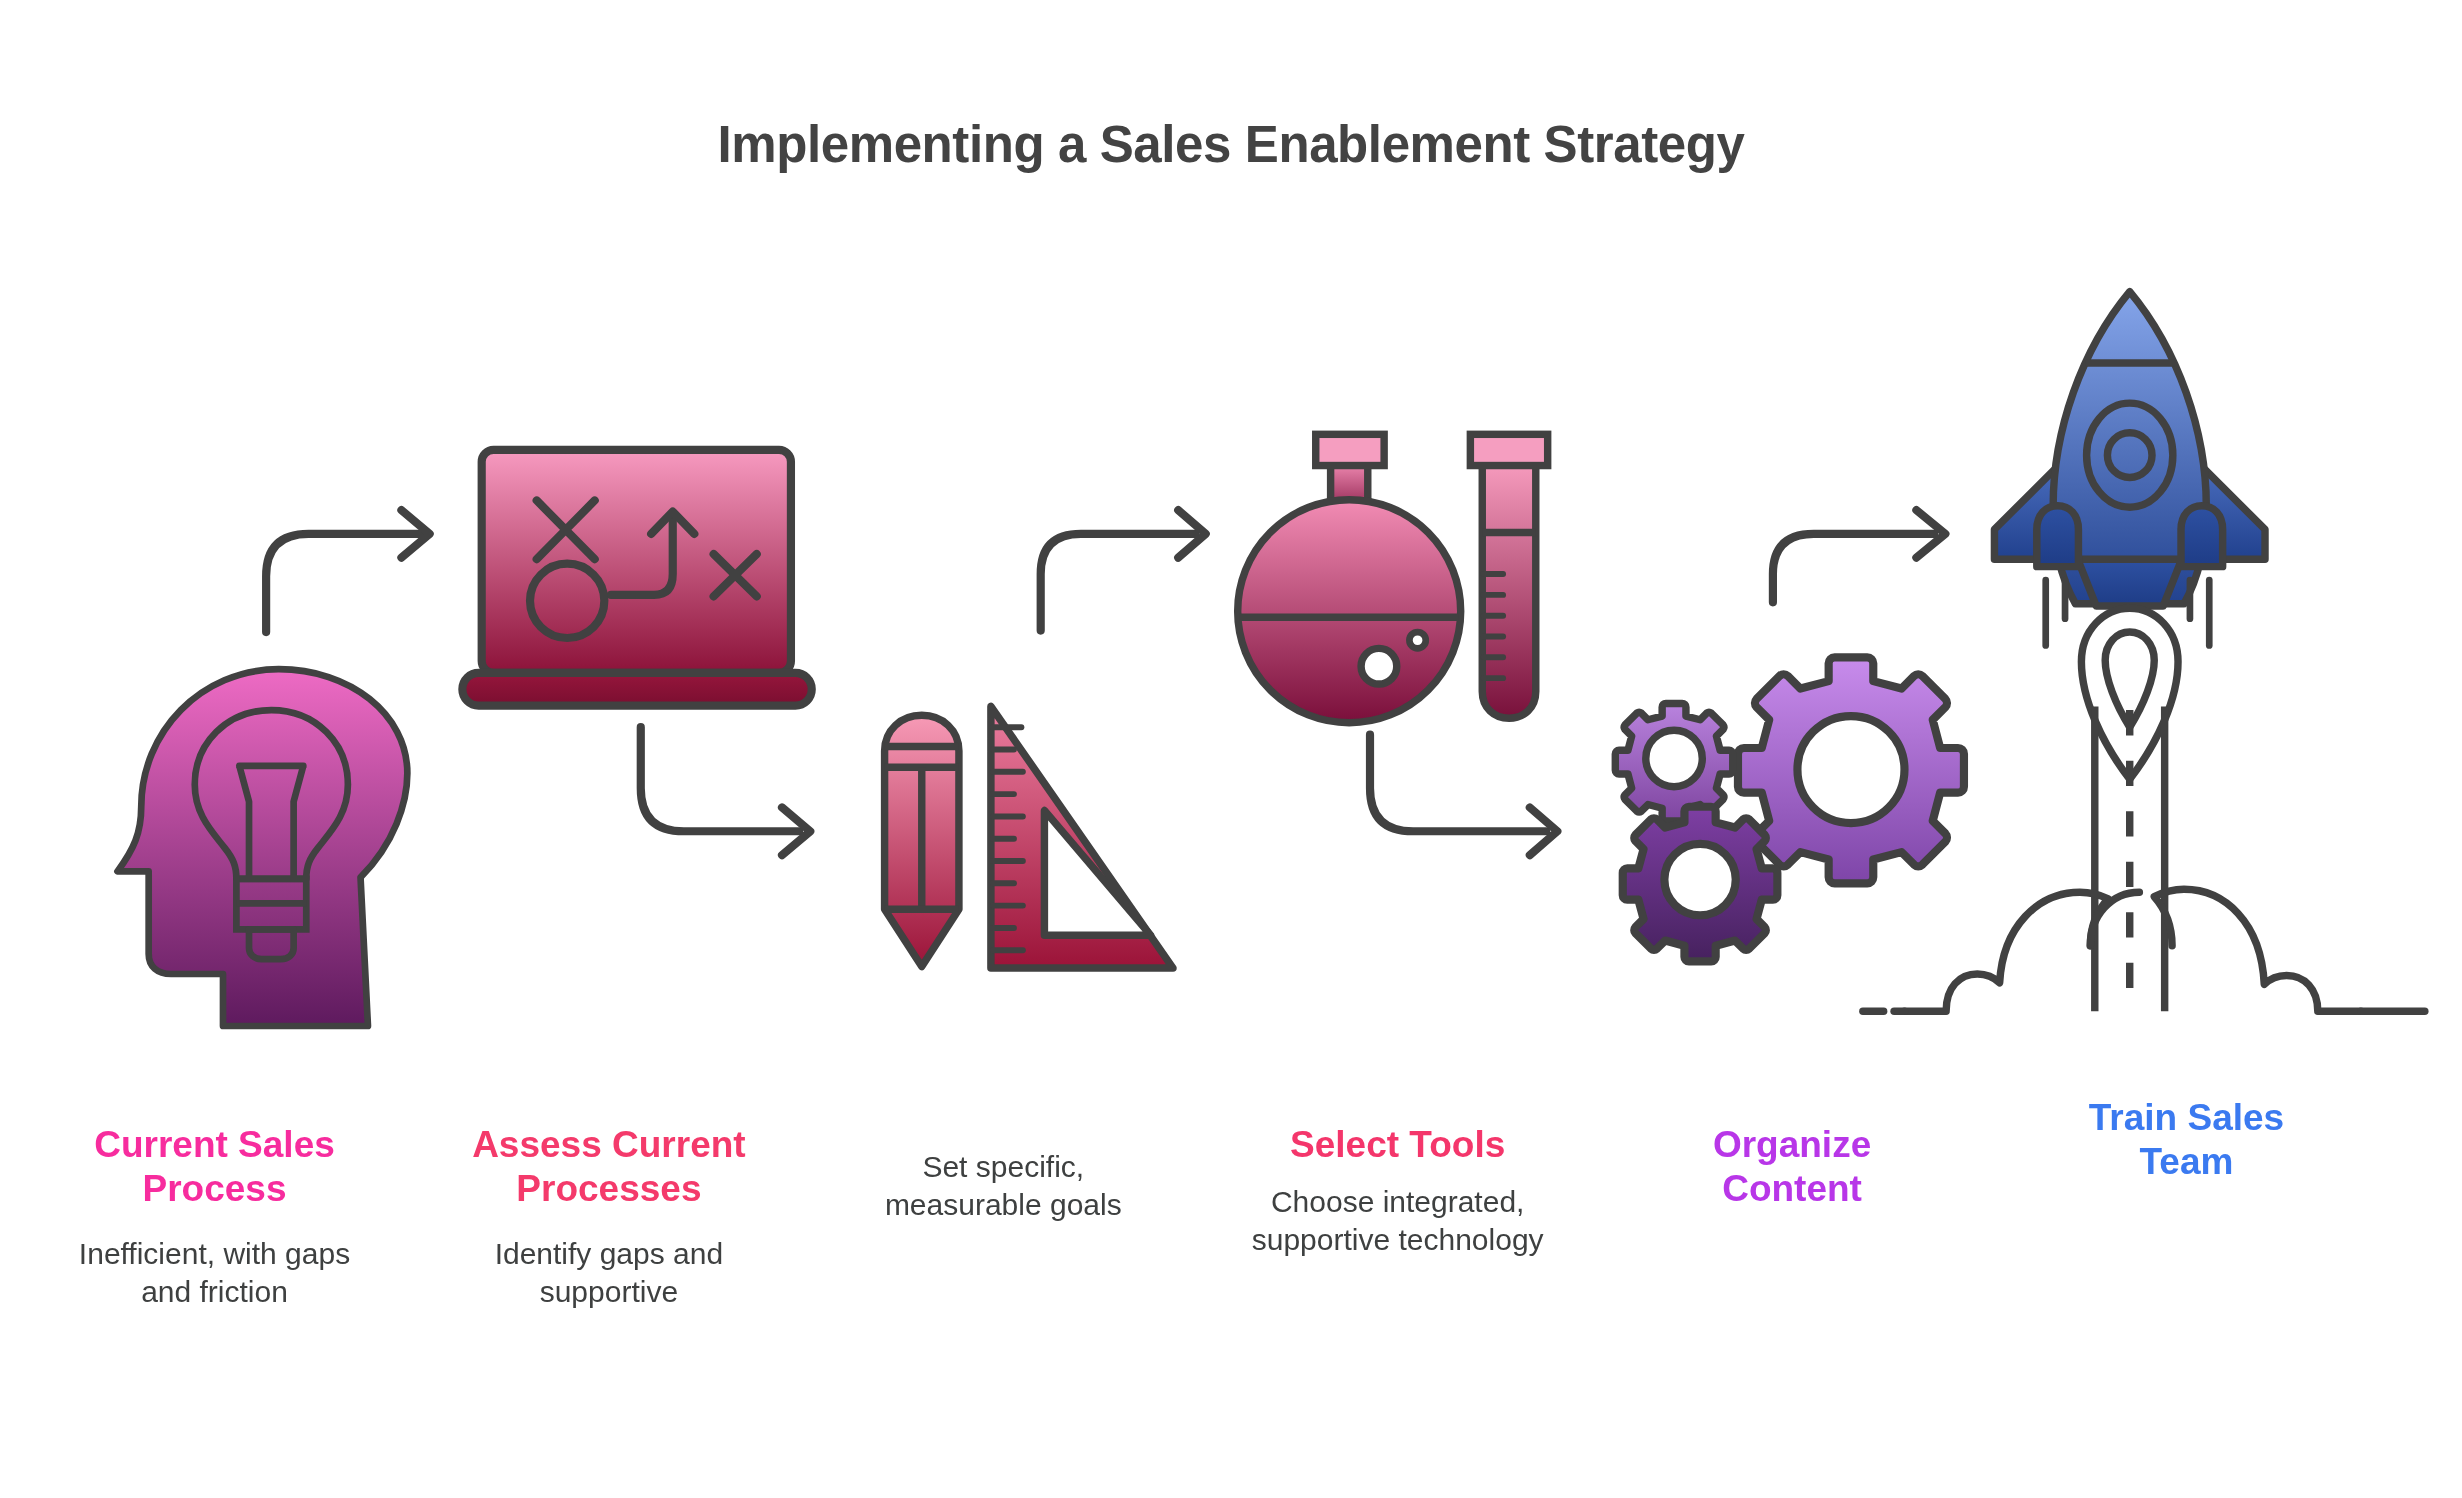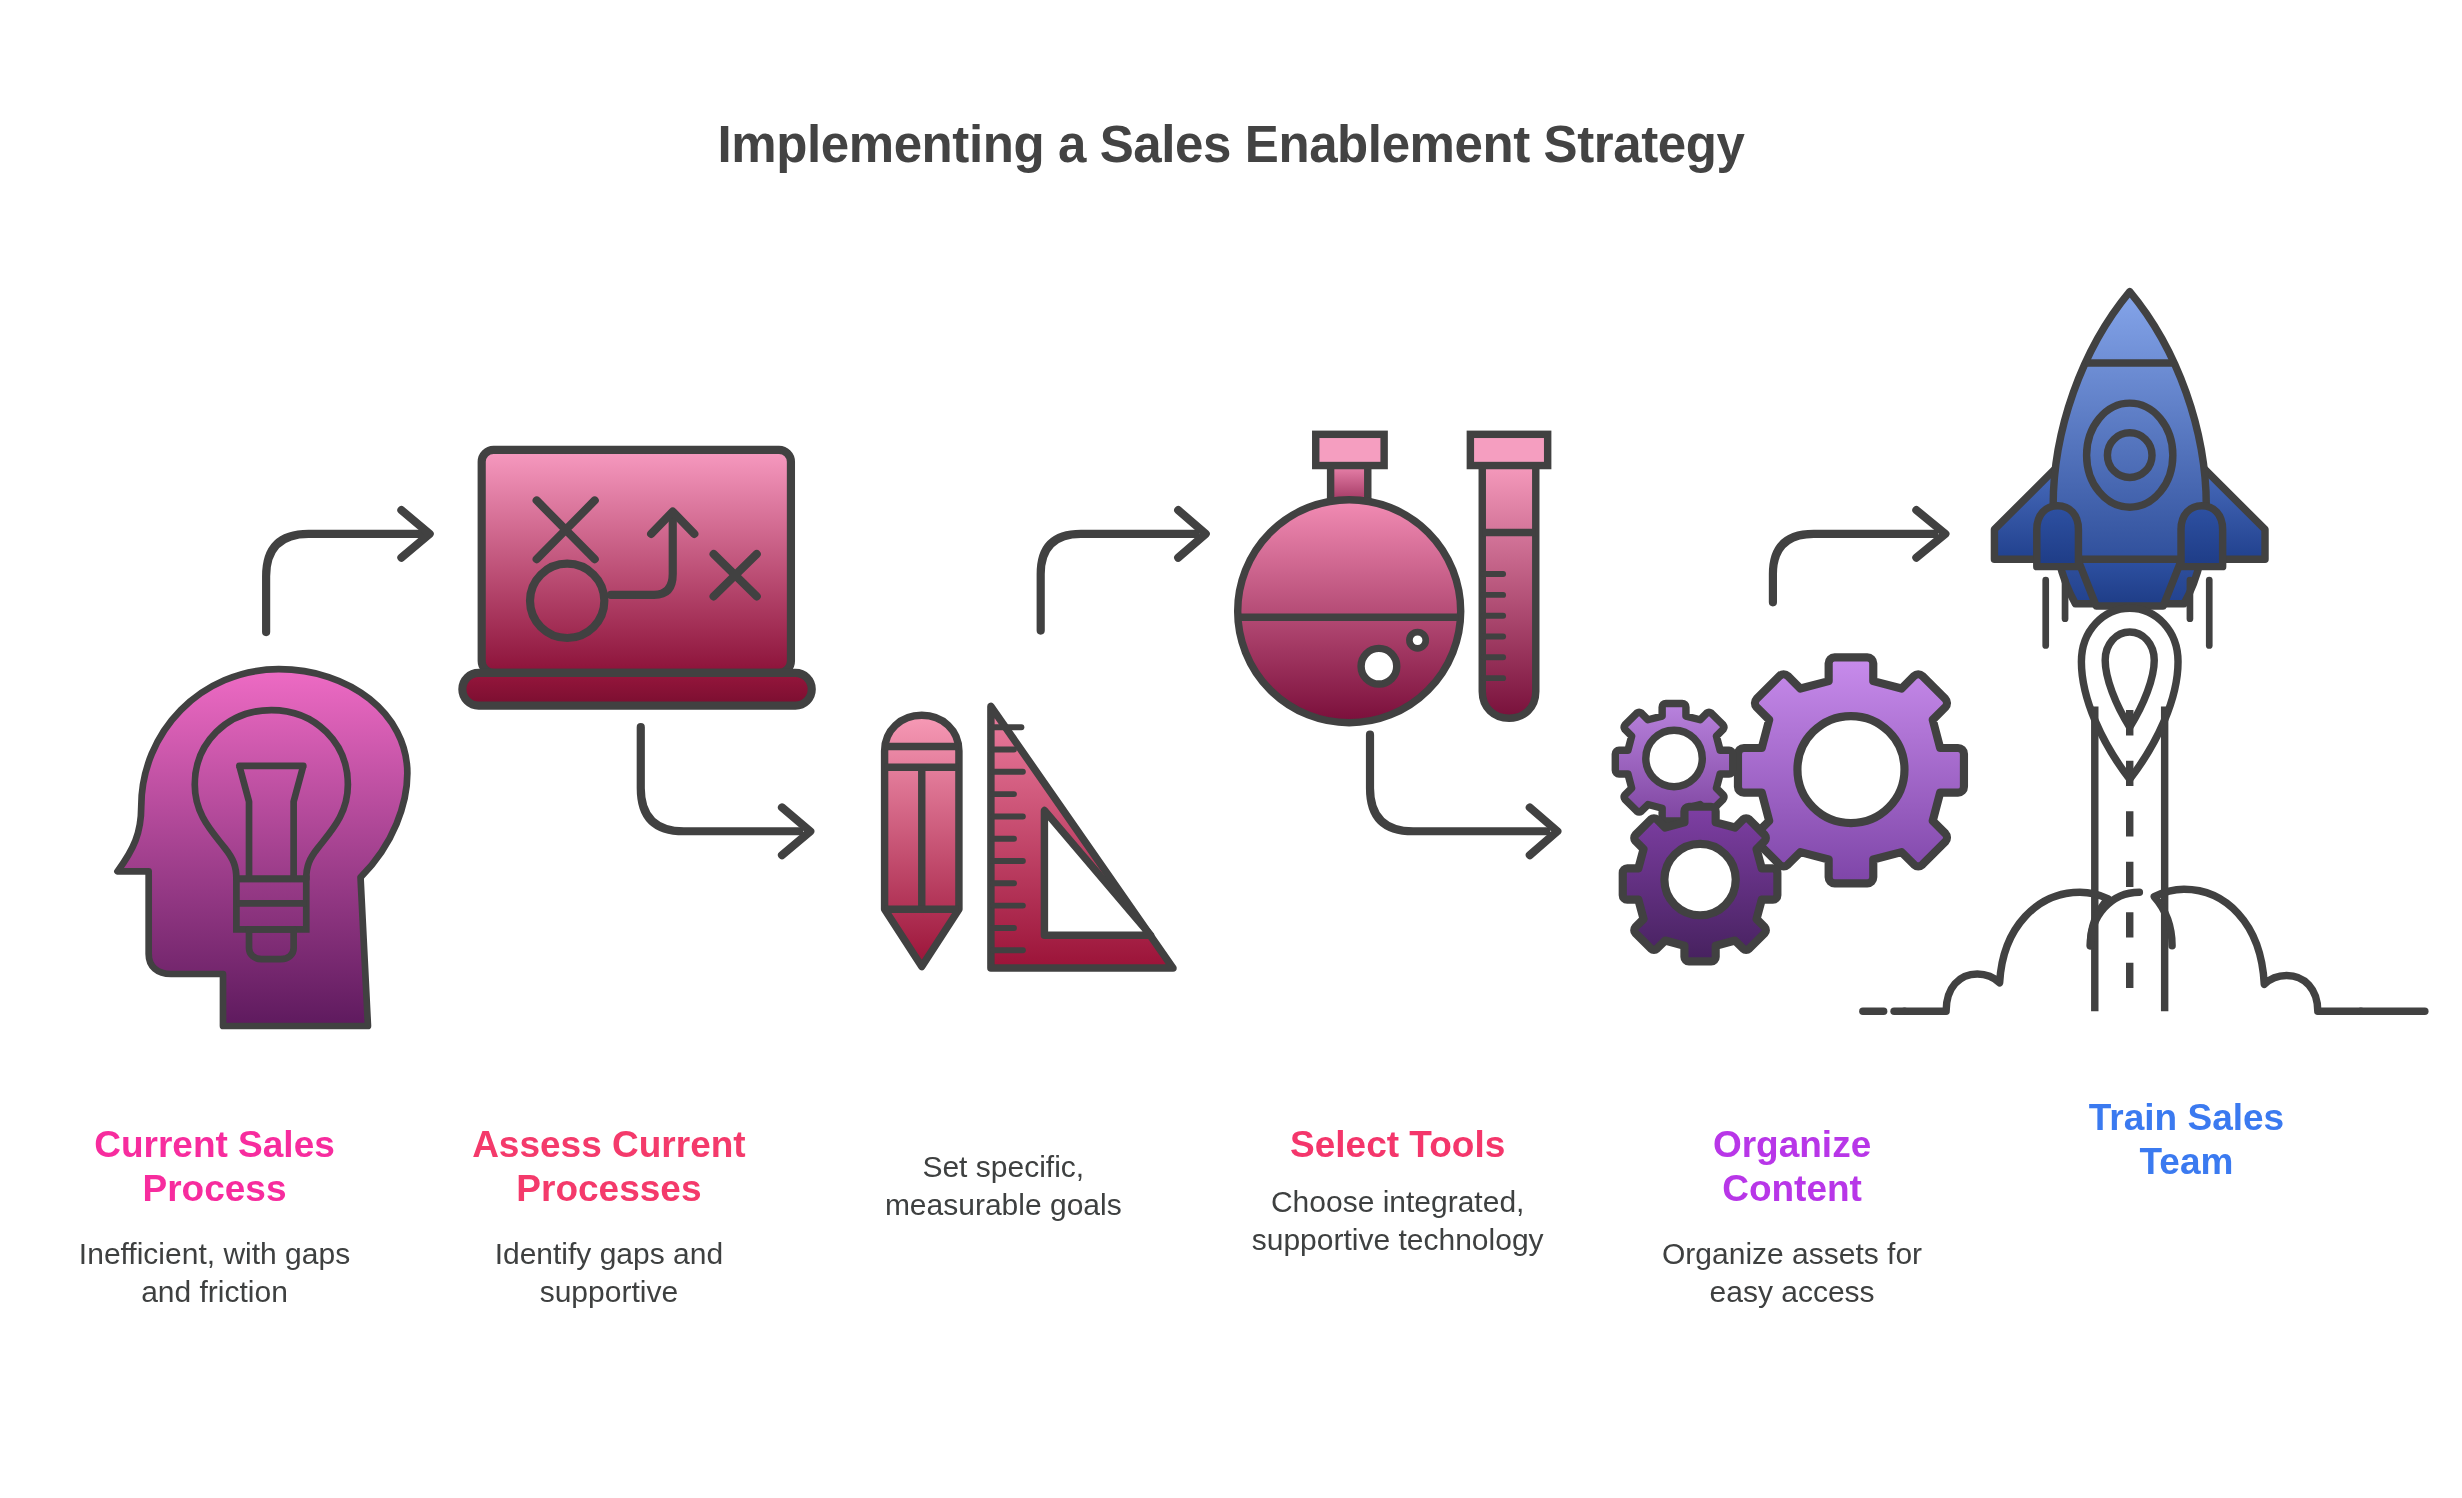--- a/index.html
+++ b/index.html
@@ -416,21 +416,20 @@
       <div class="step-desc">Set specific, measurable goals</div>
     </div>
 
     <div class="step-label sl-3">
       <div class="step-title" style="color:#F4366B">Select Tools</div>
       <div class="step-desc desc-tight">Choose integrated, supportive technology</div>
     </div>
 
     <div class="step-label sl-4">
       <div class="step-title" style="color:#B836E8">Organize Content</div>
-      <div class="step-desc">Organize assets for easy access</div>
     </div>
 
     <div class="step-label sl-5 shift-up">
       <div class="step-title" style="color:#3B7AF0">Train Sales Team</div>
     </div>
 
   </div>
 </div>
 
 

